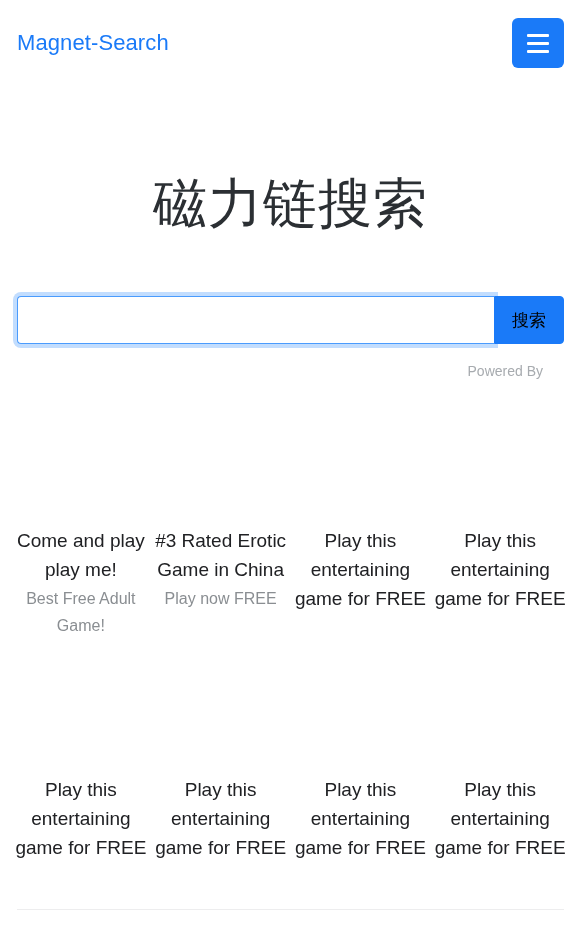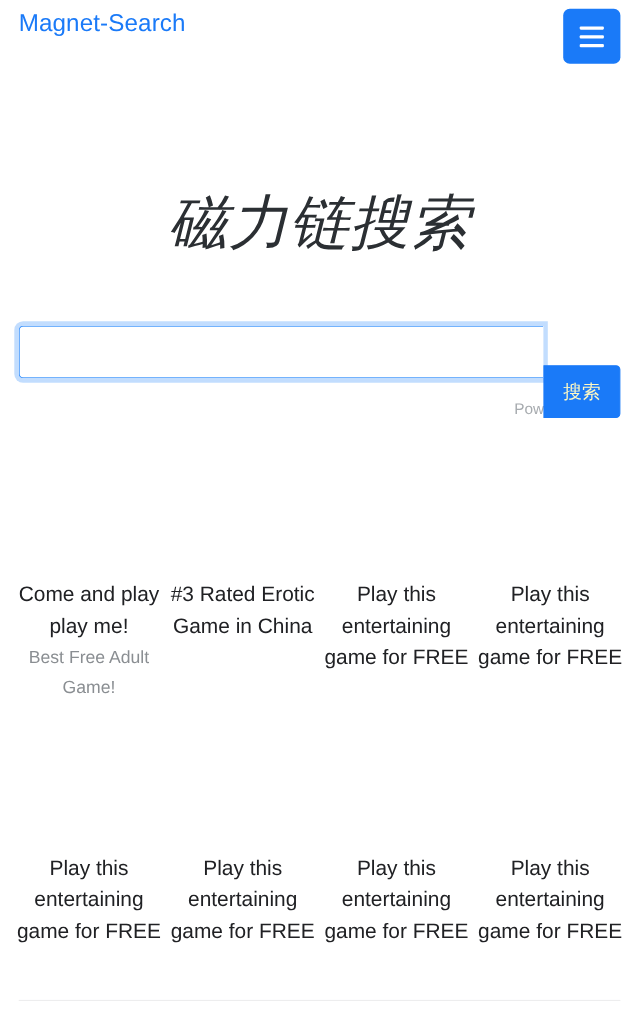--- a/index.html
+++ b/index.html
@@ -22,21 +22,21 @@
   }
 
   
   .navbar {
     position: absolute;
     top: 0; left: 0;
     width: 581px;
     height: 86px;
     padding: 8px 17px;
     display: flex;
-    align-items: flex-start;
+    align-items: center;
     justify-content: space-between;
     background: #ffffff;
   }
   .brand {
     font-size: 22px;
     line-height: 26px;
     color: #1a7af8;
     text-decoration: none;
     white-space: nowrap;
     letter-spacing: 0.1px;
@@ -69,21 +69,20 @@
     top: 168px;
     left: 0;
     width: 581px;
     text-align: center;
     font-size: 54px;
     line-height: 70px;
     font-weight: 400;
     color: #2b2f33;
     margin: 0;
     letter-spacing: 1px;
-    font-style: italic;
   }
 
   
   .search-wrap {
     position: absolute;
     top: 296px;
     left: 17px;
     width: 547px;
     height: 48px;
     display: flex;
@@ -103,30 +102,29 @@
     box-shadow: 0 0 0 4px rgba(64,150,253,0.32);
     position: relative;
     z-index: 2;
   }
   .search-input::placeholder { color: #b9bcbf; }
   .search-btn {
     flex: 0 0 70px;
     width: 70px;
     height: 48px;
     background: #1a7af8;
-    color: #fef9c3;
+    color: #000000;
     border: 1px solid #1a7af8;
     border-radius: 0 4px 4px 0;
     font-size: 17px;
     font-family: "Liberation Sans", "DejaVu Sans", sans-serif;
     cursor: pointer;
     position: relative;
     z-index: 3;
     padding: 0;
-    margin-top: 36px;
   }
 
   
   .powered-by {
     position: absolute;
     top: 361px;
     left: 0;
     width: 581px;
     padding-right: 81px;
     text-align: right;
@@ -218,20 +216,21 @@
         <div class="ad-thumb"></div>
         <div class="ad-text">
           <p class="ad-title">Come and play play me!</p>
           <p class="ad-sub">Best Free Adult Game!</p>
         </div>
       </div>
       <div class="ad-cell">
         <div class="ad-thumb"></div>
         <div class="ad-text">
           <p class="ad-title">#3 Rated Erotic Game in China</p>
+          <p class="ad-sub">Play now FREE</p>
         </div>
       </div>
       <div class="ad-cell">
         <div class="ad-thumb"></div>
         <div class="ad-text">
           <p class="ad-title">Play this entertaining game for FREE</p>
         </div>
       </div>
       <div class="ad-cell">
         <div class="ad-thumb"></div>

